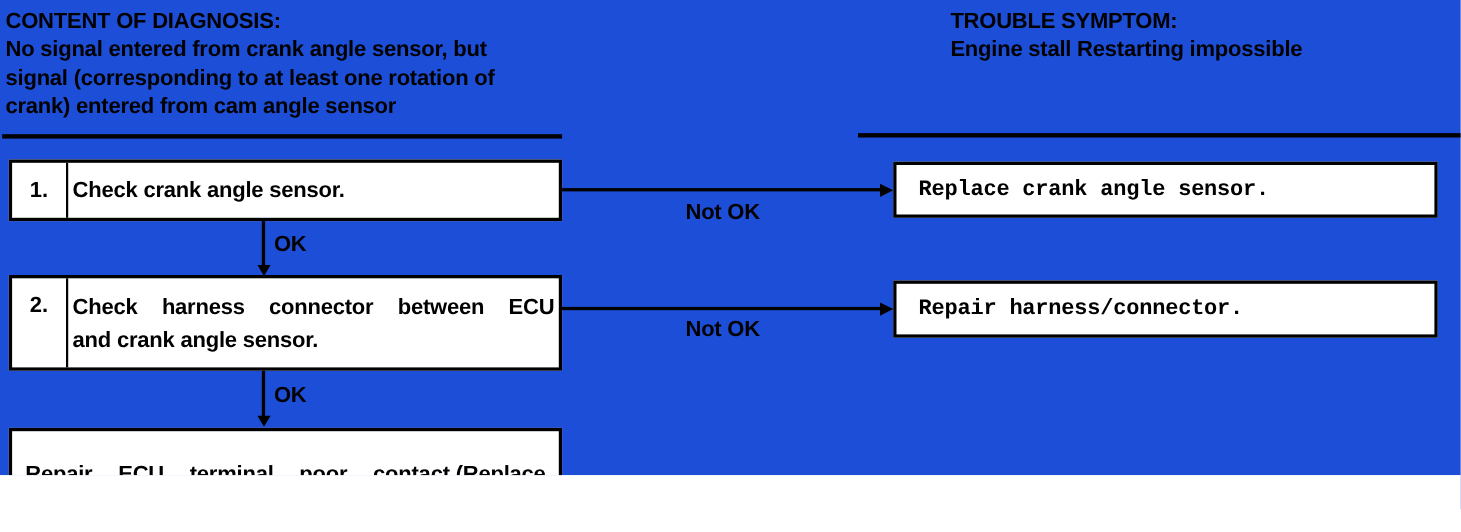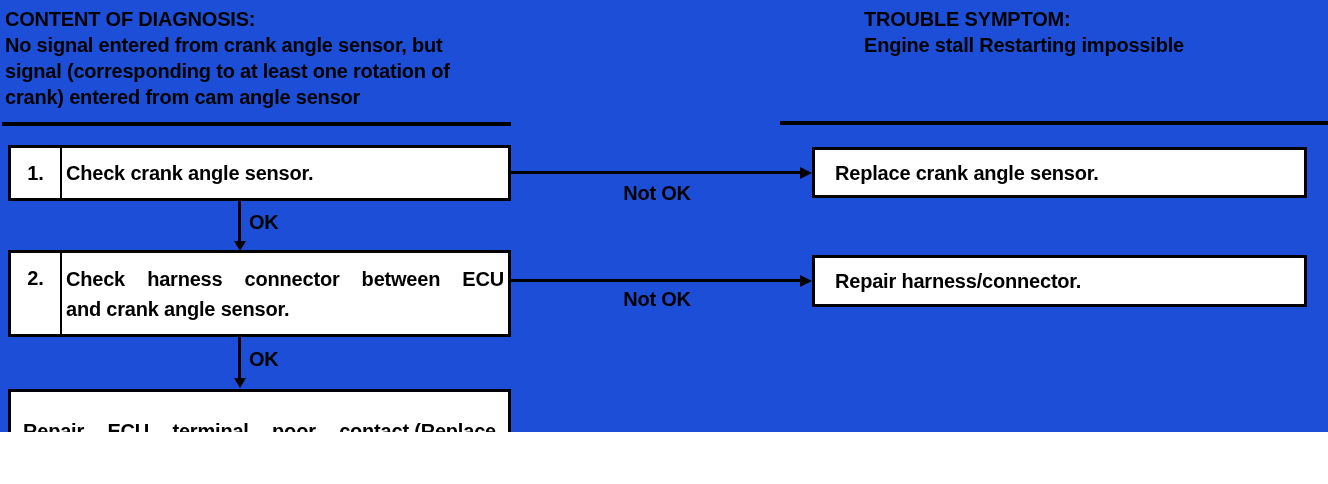--- a/index.html
+++ b/index.html
@@ -27,21 +27,21 @@
     width:49px;flex:0 0 49px;
     border-right:2px solid #000000;
     display:flex;justify-content:center;align-items:center;
     font-size:20px;line-height:30px;
   }
   .num.top{align-items:flex-start;padding-top:10px;}
   .content{
     flex:1;display:flex;flex-direction:column;justify-content:center;
     padding:0 4px;font-size:20px;line-height:30px;letter-spacing:-0.2px;
   }
-  .content.wide-pad{padding:5px 20px;}
+  .content.wide-pad{padding:5px 20px;font-family:Liberation Mono, monospace;}
   .jline{text-align:justify;text-align-last:justify;}
   .harrow{position:absolute;height:0;border-top:3px solid #000000;}
   .harrow::after{
     content:"";position:absolute;right:-12px;top:-7px;
     border-left:12px solid #000000;
     border-top:6px solid transparent;border-bottom:6px solid transparent;
     width:0;height:0;
   }
   .varrow{position:absolute;width:0;border-left:3px solid #000000;}
   .varrow::after{

